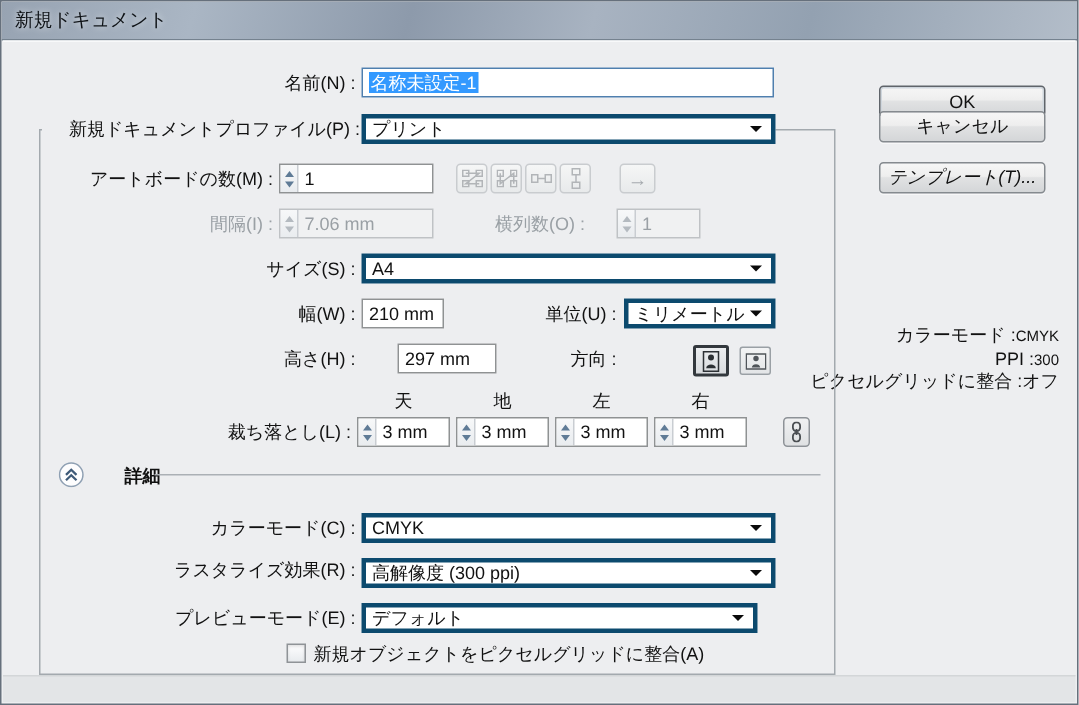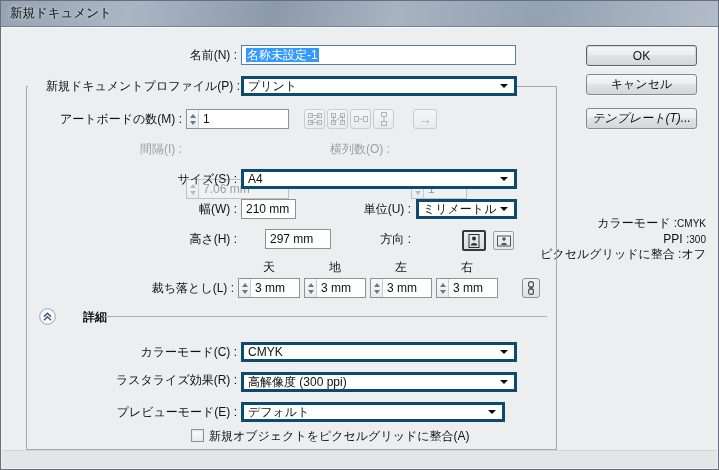--- a/index.html
+++ b/index.html
@@ -13,38 +13,38 @@
   #titlebar .title{position:absolute;left:9px;top:0;line-height:24px;font-size:12.5px;color:#0e1216;
     text-shadow:0 0 5px rgba(255,255,255,.75);}
   #clientframe{position:absolute;left:1px;right:1px;top:26px;bottom:1px;background:#edeef0;border-top:1px solid #f8f9fa;}
   #footerstrip{position:absolute;left:1px;right:1px;bottom:1px;height:17px;background:#e3e5e7;border-top:1px solid #d3d6d8;}
   
   .lbl{position:absolute;height:20px;line-height:20px;text-align:right;white-space:nowrap;}
   .lbl.disabled{color:#9aa0a5;}
   .field{position:absolute;box-sizing:border-box;height:20px;background:#fff;border:1px solid #8f9293;
          display:flex;align-items:center;overflow:hidden;}
   .field .val{padding-left:4px;white-space:nowrap;}
-  .field.disabled{background:#f0f1f2;border-color:#bfc2c5;color:#9aa0a5;margin-top:40px;}
+  .field.disabled{background:#f0f1f2;border-color:#bfc2c5;color:#9aa0a5;}
   .spin{width:11px;align-self:stretch;flex:0 0 auto;background:linear-gradient(#f7f8f9,#e9ecef);
         border-right:1px solid #c9cdd2;display:flex;flex-direction:column;align-items:center;justify-content:center;gap:3px;}
   .spin i{display:block;width:0;height:0;border-left:3px solid transparent;border-right:3px solid transparent;}
   .spin .up{border-bottom:4px solid #5f7b96;}
   .spin .dn{border-top:4px solid #5f7b96;}
   .disabled .spin .up{border-bottom-color:#b4bac0;}
   .disabled .spin .dn{border-top-color:#b4bac0;}
   .dropdown{position:absolute;box-sizing:border-box;height:20px;background:#fff;border:3px solid #0c4a6e;
             display:flex;align-items:center;cursor:default;}
   .dropdown .val{padding-left:4px;white-space:nowrap;}
   .dropdown .arrow{margin-left:auto;margin-right:6px;width:0;height:0;
                    border-left:4px solid transparent;border-right:4px solid transparent;border-top:4px solid #0a0a0a;}
   .pushbtn{position:absolute;left:585px;width:111px;height:21px;box-sizing:border-box;
     border:1px solid #858a8f;border-radius:3px;
     background:linear-gradient(to bottom,#f6f6f6,#eeeeee 45%,#e1e2e3 50%,#d4d6d8);
     display:flex;align-items:center;justify-content:center;font-size:12px;box-shadow:0 1px 0 rgba(255,255,255,.55);}
-  .pushbtn.default{border-color:#5f646a;box-shadow:inset 0 0 0 1px #cfd6dd,0 1px 0 rgba(255,255,255,.55);}
+  .pushbtn.default{border-color:#5f646a;box-shadow:inset 0 0 0 1px #cfd6dd,0 1px 0 rgba(255,255,255,.55);margin-top:12px;}
   .iconbtn{position:absolute;box-sizing:border-box;height:20px;border:1px solid #c9cccf;border-radius:3px;
     background:linear-gradient(#f5f6f6,#e8eaeb);display:flex;align-items:center;justify-content:center;}
   .groupbox{position:absolute;left:25px;top:85px;width:531px;height:364px;box-sizing:border-box;
     border:1px solid #a3a9ae;z-index:1;}
   .masklbl{background:#edeef0;z-index:2;padding:0 3px;}
   .hsep{position:absolute;height:1px;background:#abb0b5;z-index:2;}
   .bleedhdr{position:absolute;top:258px;width:62px;text-align:center;height:16px;line-height:16px;z-index:2;}
   .orientbtn{position:absolute;box-sizing:border-box;display:flex;align-items:center;justify-content:center;}
   .orientbtn.pressed{left:461px;top:229px;width:24px;height:21px;border:2px solid #33383d;border-radius:2px;
     background:linear-gradient(#eceef0,#d9dcdf);}

